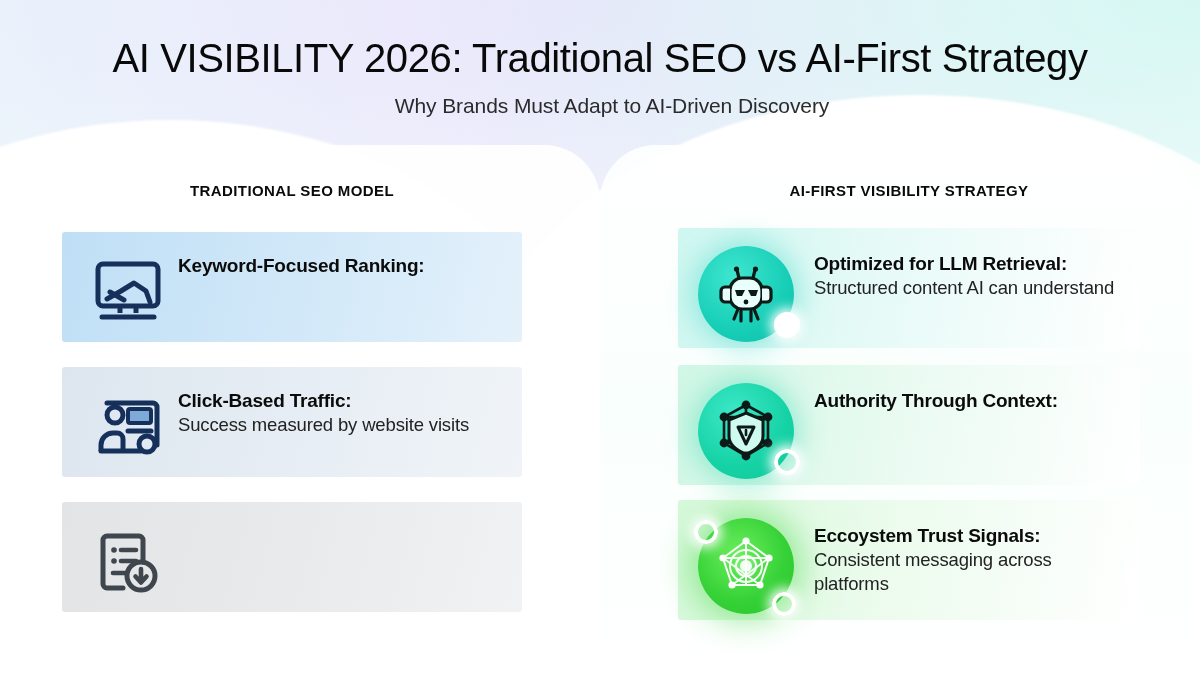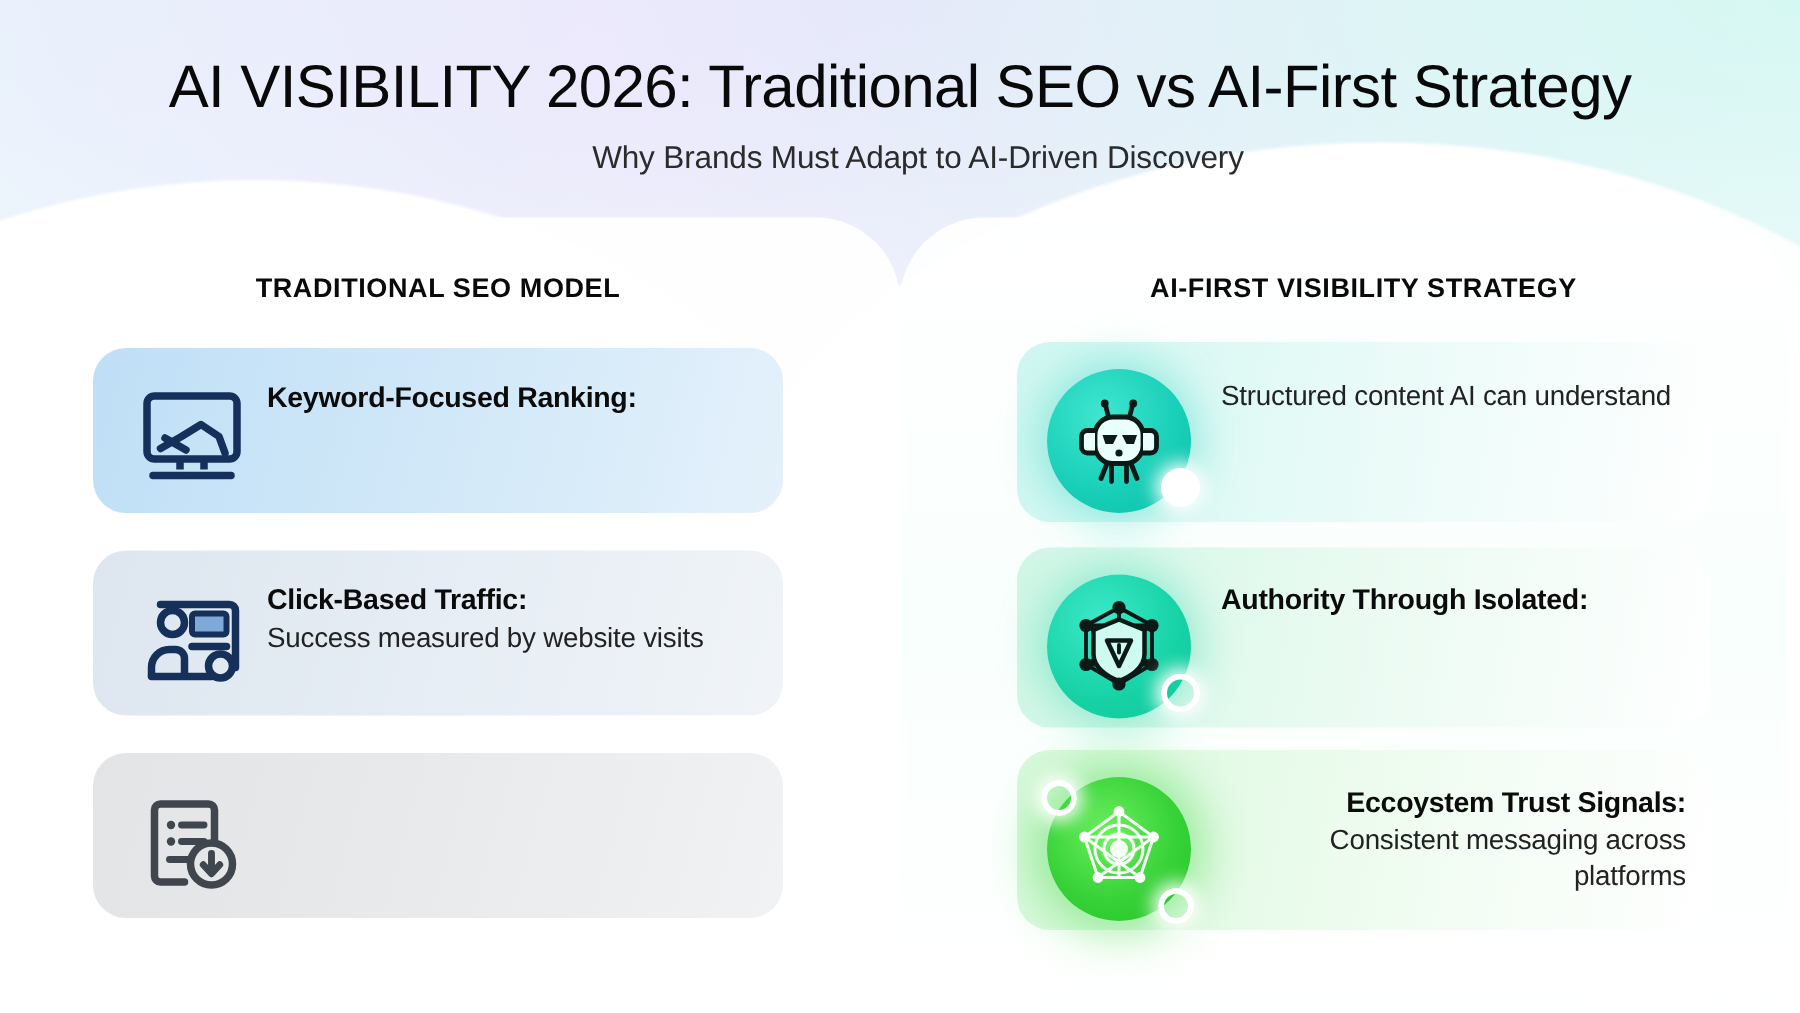--- a/index.html
+++ b/index.html
@@ -51,30 +51,30 @@
     border-radius:56px 56px 0 0;
     background:linear-gradient(180deg, rgba(255,255,255,.97) 0%, rgba(255,255,255,.88) 45%, rgba(255,255,255,.70) 100%);
   }
   #panel-left  { left:8px;  width:592px; }
   #panel-right { right:8px; width:592px;
     background:linear-gradient(180deg, rgba(255,255,255,.92) 0%, rgba(248,255,253,.86) 50%, rgba(255,255,255,.68) 100%);
   }
 
   .col-head {
     position:absolute; top:182px;
-    font-size:18px; font-weight:700; letter-spacing:.4px;
+    font-size:15px; font-weight:700; letter-spacing:.4px;
     color:#0a0a0a; text-align:center;
   }
   #head-left  { left:62px;  width:460px; }
   #head-right { left:678px; width:462px; }
 
   
   .card {
     position:absolute; display:flex; align-items:flex-start;
-    border-radius:22px;
+    border-radius:3px;
   }
   .card .icon-wrap { flex:0 0 auto; display:flex; align-items:center; justify-content:center; }
   .card .txt { flex:1 1 auto; }
   .card .t-title {
     font-size:19px; font-weight:700; color:#0b0b0b; line-height:1.25; letter-spacing:-.2px;
   }
   .card .t-desc {
     font-size:18.5px; font-weight:400; color:#222; line-height:1.32; letter-spacing:-.15px;
   }
 
@@ -91,21 +91,21 @@
 
   
   .card-r { left:678px; width:462px; padding:14px 16px 14px 14px; }
   .card-r .icon-wrap { width:108px; height:104px; }
   .card-r .txt { padding-left:14px; padding-top:10px; }
   #card-r1 { top:228px; height:120px;
     background:linear-gradient(100deg, rgba(205,246,240,.95) 0%, rgba(230,250,247,.9) 48%, rgba(255,255,255,.92) 100%); }
   #card-r2 { top:365px; height:120px;
     background:linear-gradient(100deg, rgba(206,246,228,.95) 0%, rgba(232,250,240,.9) 48%, rgba(255,255,255,.92) 100%); }
   #card-r3 { top:500px; height:120px;
-    background:linear-gradient(100deg, rgba(212,248,216,.95) 0%, rgba(235,251,236,.9) 48%, rgba(255,255,255,.92) 100%);text-align:right; }
+    background:linear-gradient(100deg, rgba(212,248,216,.95) 0%, rgba(235,251,236,.9) 48%, rgba(255,255,255,.92) 100%); }
 
   .circ { width:96px; height:96px; border-radius:50%; position:relative;
           display:flex; align-items:center; justify-content:center; }
   #circ-r1 { background:radial-gradient(circle at 38% 32%, #3fe6cf 0%, #16cdb6 62%, #10bfaa 100%);
              box-shadow:0 0 26px 6px rgba(32,214,192,.38); }
   #circ-r2 { background:radial-gradient(circle at 38% 32%, #3de8c9 0%, #15d2a5 60%, #11c79b 100%);
              box-shadow:0 0 26px 6px rgba(35,216,170,.38); }
   #circ-r3 { background:radial-gradient(circle at 42% 38%, #6bee5e 0%, #35d136 58%, #27c52b 100%);
              box-shadow:0 0 30px 9px rgba(61,217,61,.45); }
 
@@ -200,20 +200,21 @@
         <path d="M20 29 L30 29 L27 35 L22 35 Z" fill="#0b1a17"></path>
         <path d="M33 29 L43 29 L41 35 L36 35 Z" fill="#0b1a17"></path>
         <circle cx="31" cy="41" r="2.4" fill="#0b1a17"></circle>
         <path d="M23 48 L19 58 M39 48 L43 58" stroke="#0b1a17" stroke-width="3.2" stroke-linecap="round"></path>
         <path d="M26 50 L26 60 M36 50 L36 60" stroke="#0b1a17" stroke-width="3.2" stroke-linecap="round"></path>
       </svg>
       <div class="glow-dot dot-br" id="dot-r1"></div>
     </div>
   </div>
   <div class="txt">
+    <div class="t-title">Optimized for LLM Retrieval:</div>
     <div class="t-desc">Structured content AI can understand</div>
   </div>
 </div>
 
 <div class="card card-r" id="card-r2">
   <div class="icon-wrap">
     <div class="circ" id="circ-r2">
       <svg width="70" height="70" viewBox="0 0 70 70" fill="none">
         <g stroke="#0b1a17" stroke-width="2.6" fill="none">
           <path d="M35 9 L57 21 L57 47 L35 60 L13 47 L13 21 Z"></path>
@@ -228,21 +229,21 @@
           <circle cx="57" cy="47" r="4.4"></circle>
             <circle cx="35" cy="60" r="4.4"></circle>
           <circle cx="13" cy="47" r="4.4"></circle>
             <circle cx="13" cy="21" r="4.4"></circle>
         </g>
       </svg>
       <div class="glow-dot dot-br"></div>
     </div>
   </div>
   <div class="txt">
-    <div class="t-title">Authority Through Isolated:</div>
+    <div class="t-title">Authority Through Context:</div>
   </div>
 </div>
 
 <div class="card card-r" id="card-r3">
   <div class="icon-wrap">
     <div class="circ" id="circ-r3">
       <svg width="70" height="70" viewBox="0 0 70 70" fill="none">
         <g stroke="#ffffff" stroke-width="2" fill="none" opacity=".95">
           <path d="M35 10 L58 27 L49 54 L21 54 L12 27 Z"></path>
           <path d="M12 27 L49 54 M58 27 L21 54 M35 10 L35 54 M12 27 L58 27"></path>

